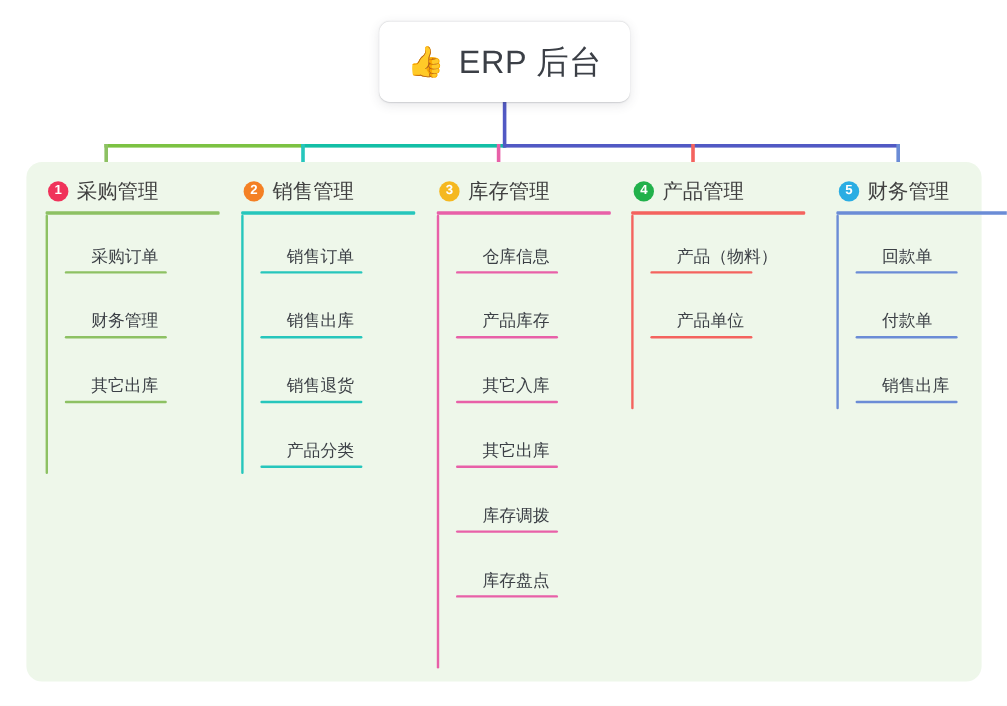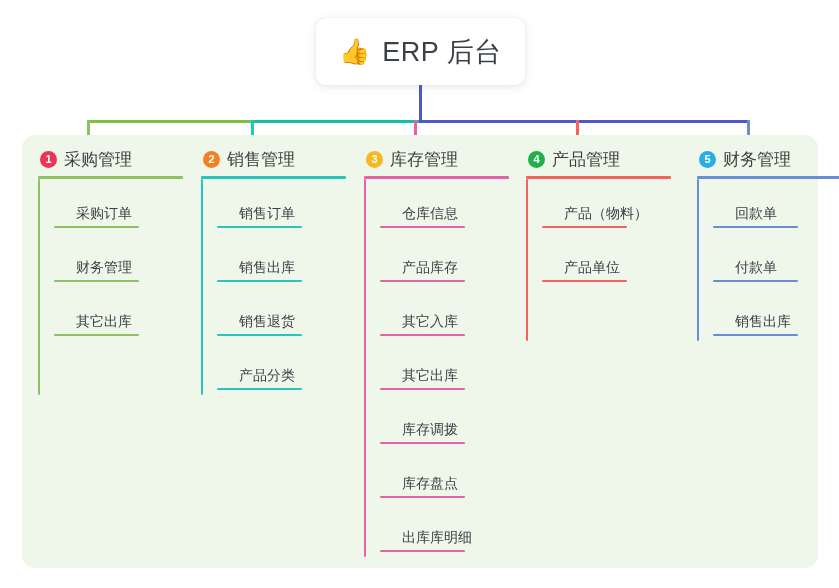--- a/index.html
+++ b/index.html
@@ -230,24 +230,20 @@
           <div class="item-rule" style="background: rgb(232, 96, 168);"></div>
         </div>
         <div class="item">
           <span class="item-label">库存调拨</span>
           <div class="item-rule" style="background: rgb(232, 96, 168);"></div>
         </div>
         <div class="item">
           <span class="item-label">库存盘点</span>
           <div class="item-rule" style="background: rgb(232, 96, 168);"></div>
         </div>
-        <div class="item">
-          <span class="item-label">出库库明细</span>
-          <div class="item-rule" style="background: rgb(232, 96, 168);"></div>
-        </div>
       </div>
     </div>
     <div class="column" style="left: 526px;">
       <div class="col-header">
         <span class="badge" style="background: rgb(33, 177, 75);">4</span>
         <span class="col-title">产品管理</span>
       </div>
       <div class="col-rule" style="background: rgb(244, 99, 94);"></div>
       <div class="col-body">
         <div class="col-stem" style="background: rgb(244, 99, 94); height: 162px;"></div>

